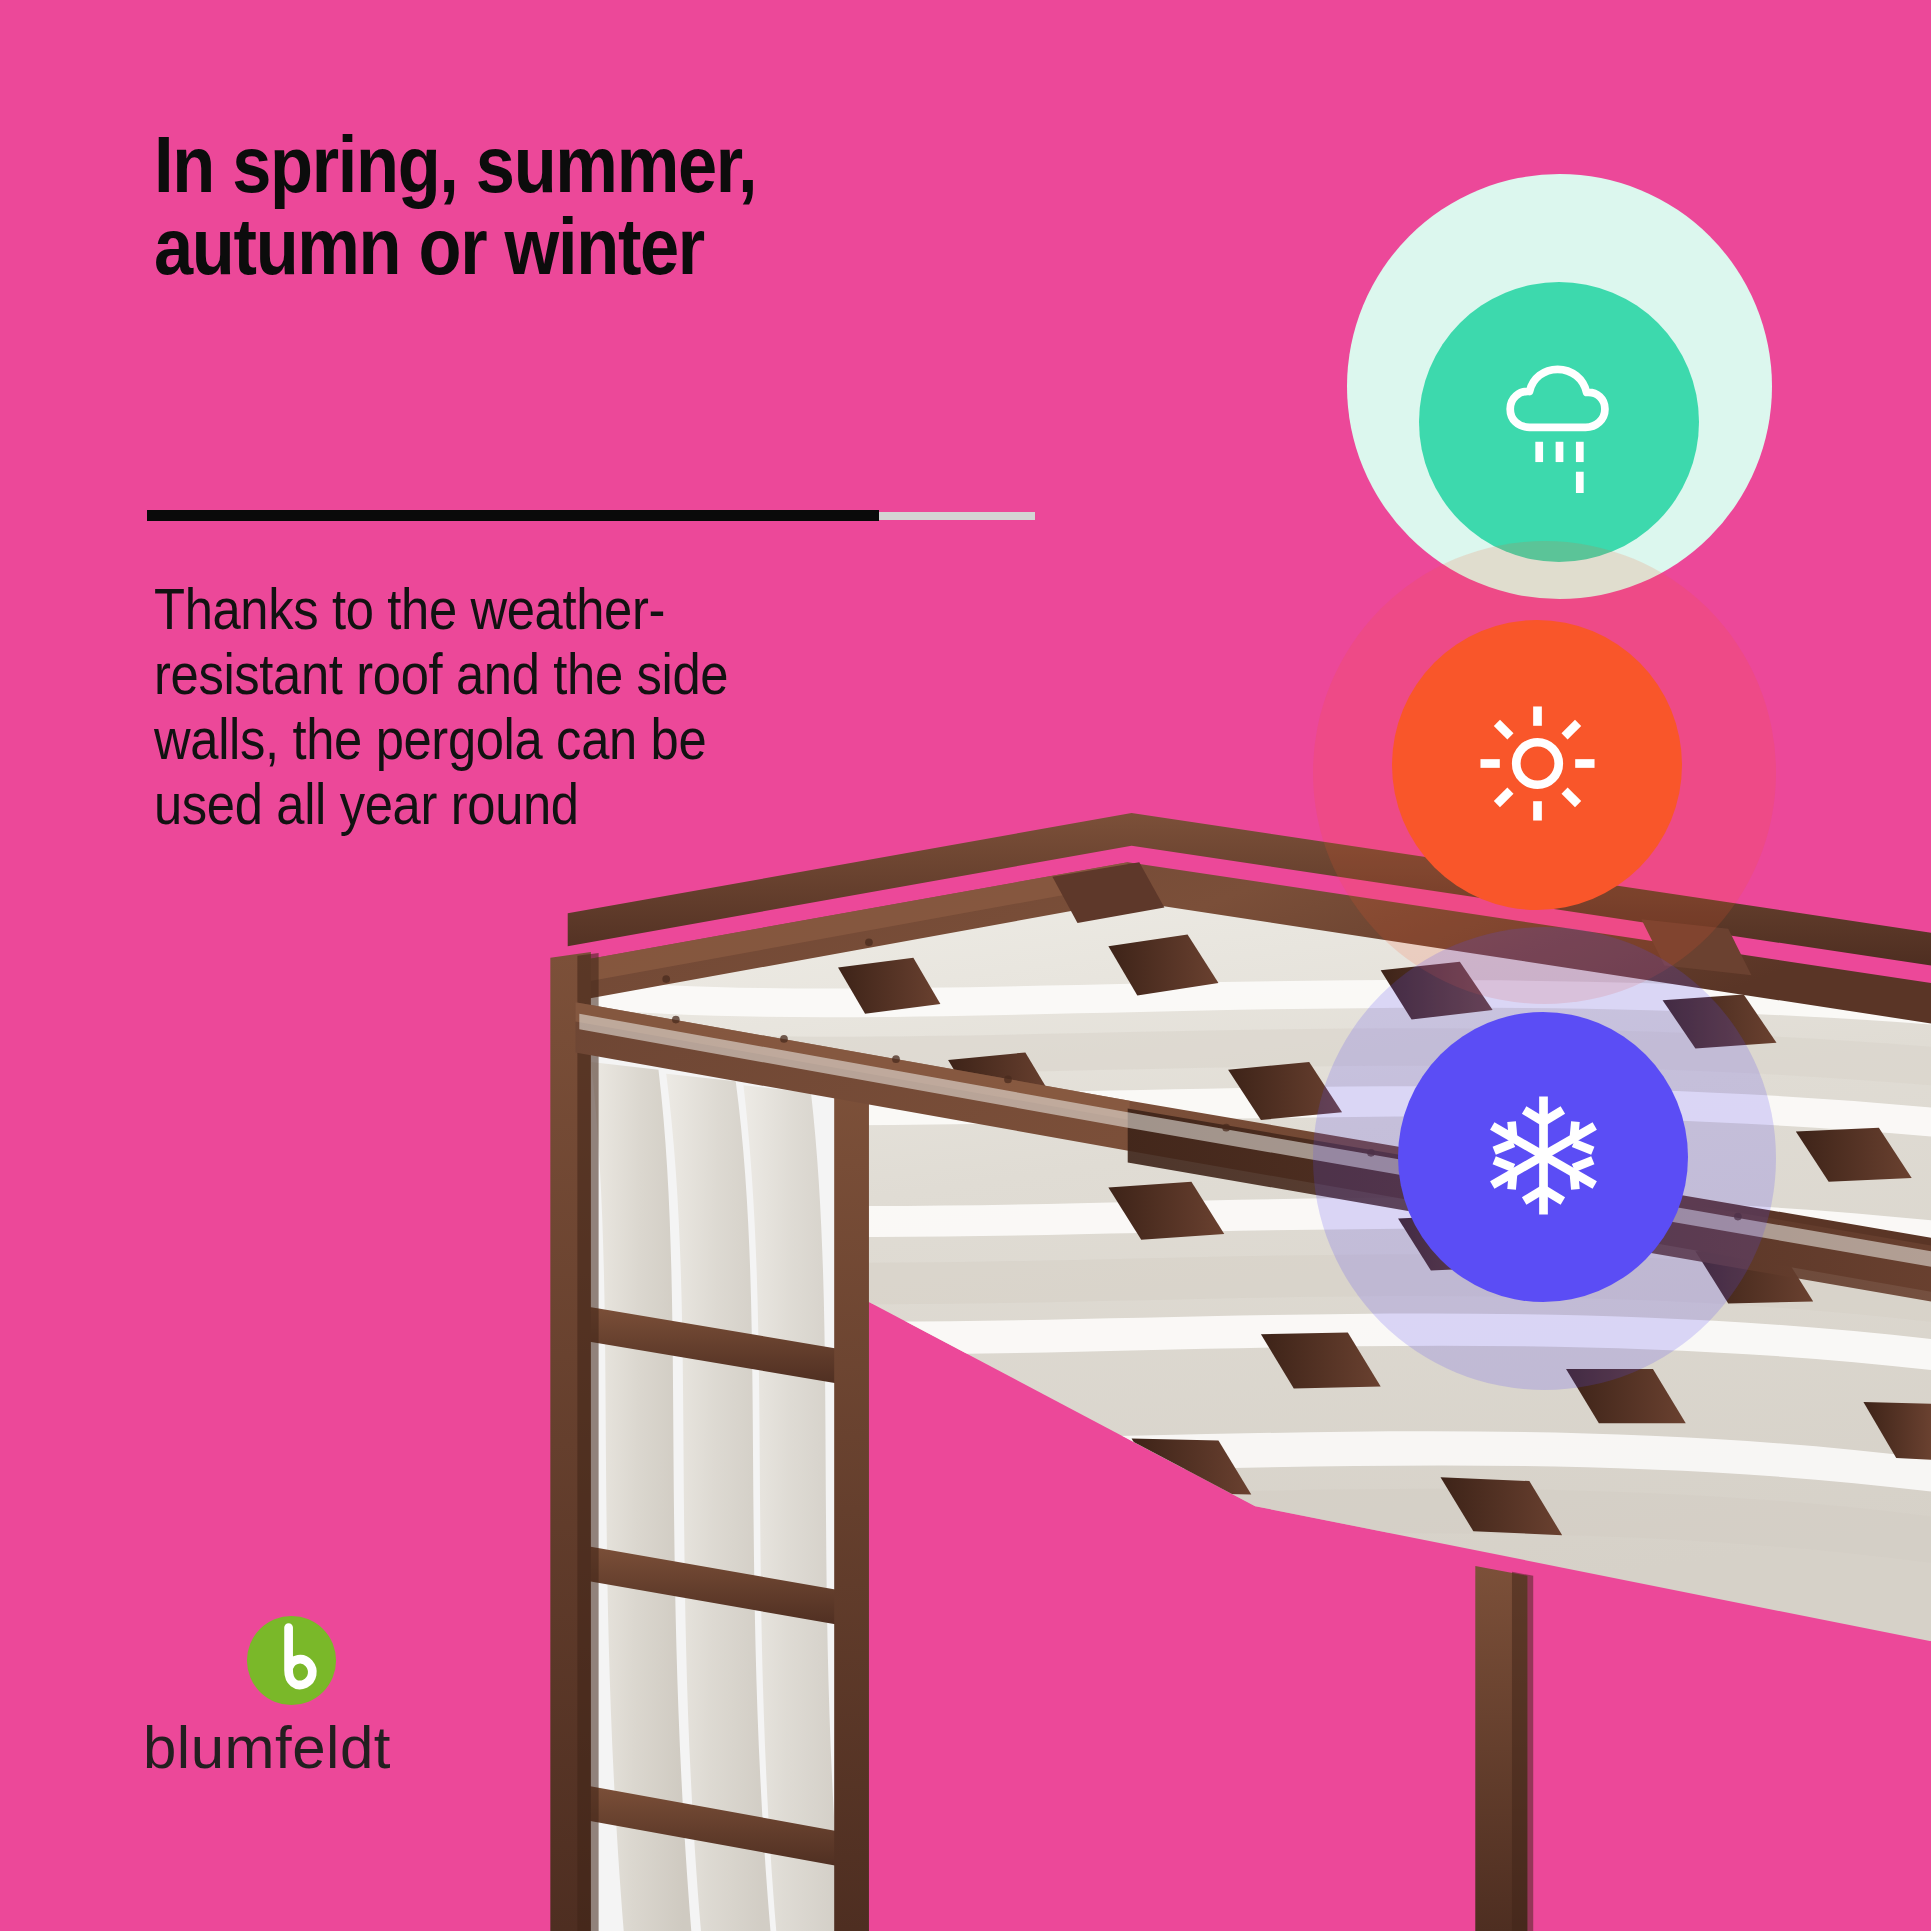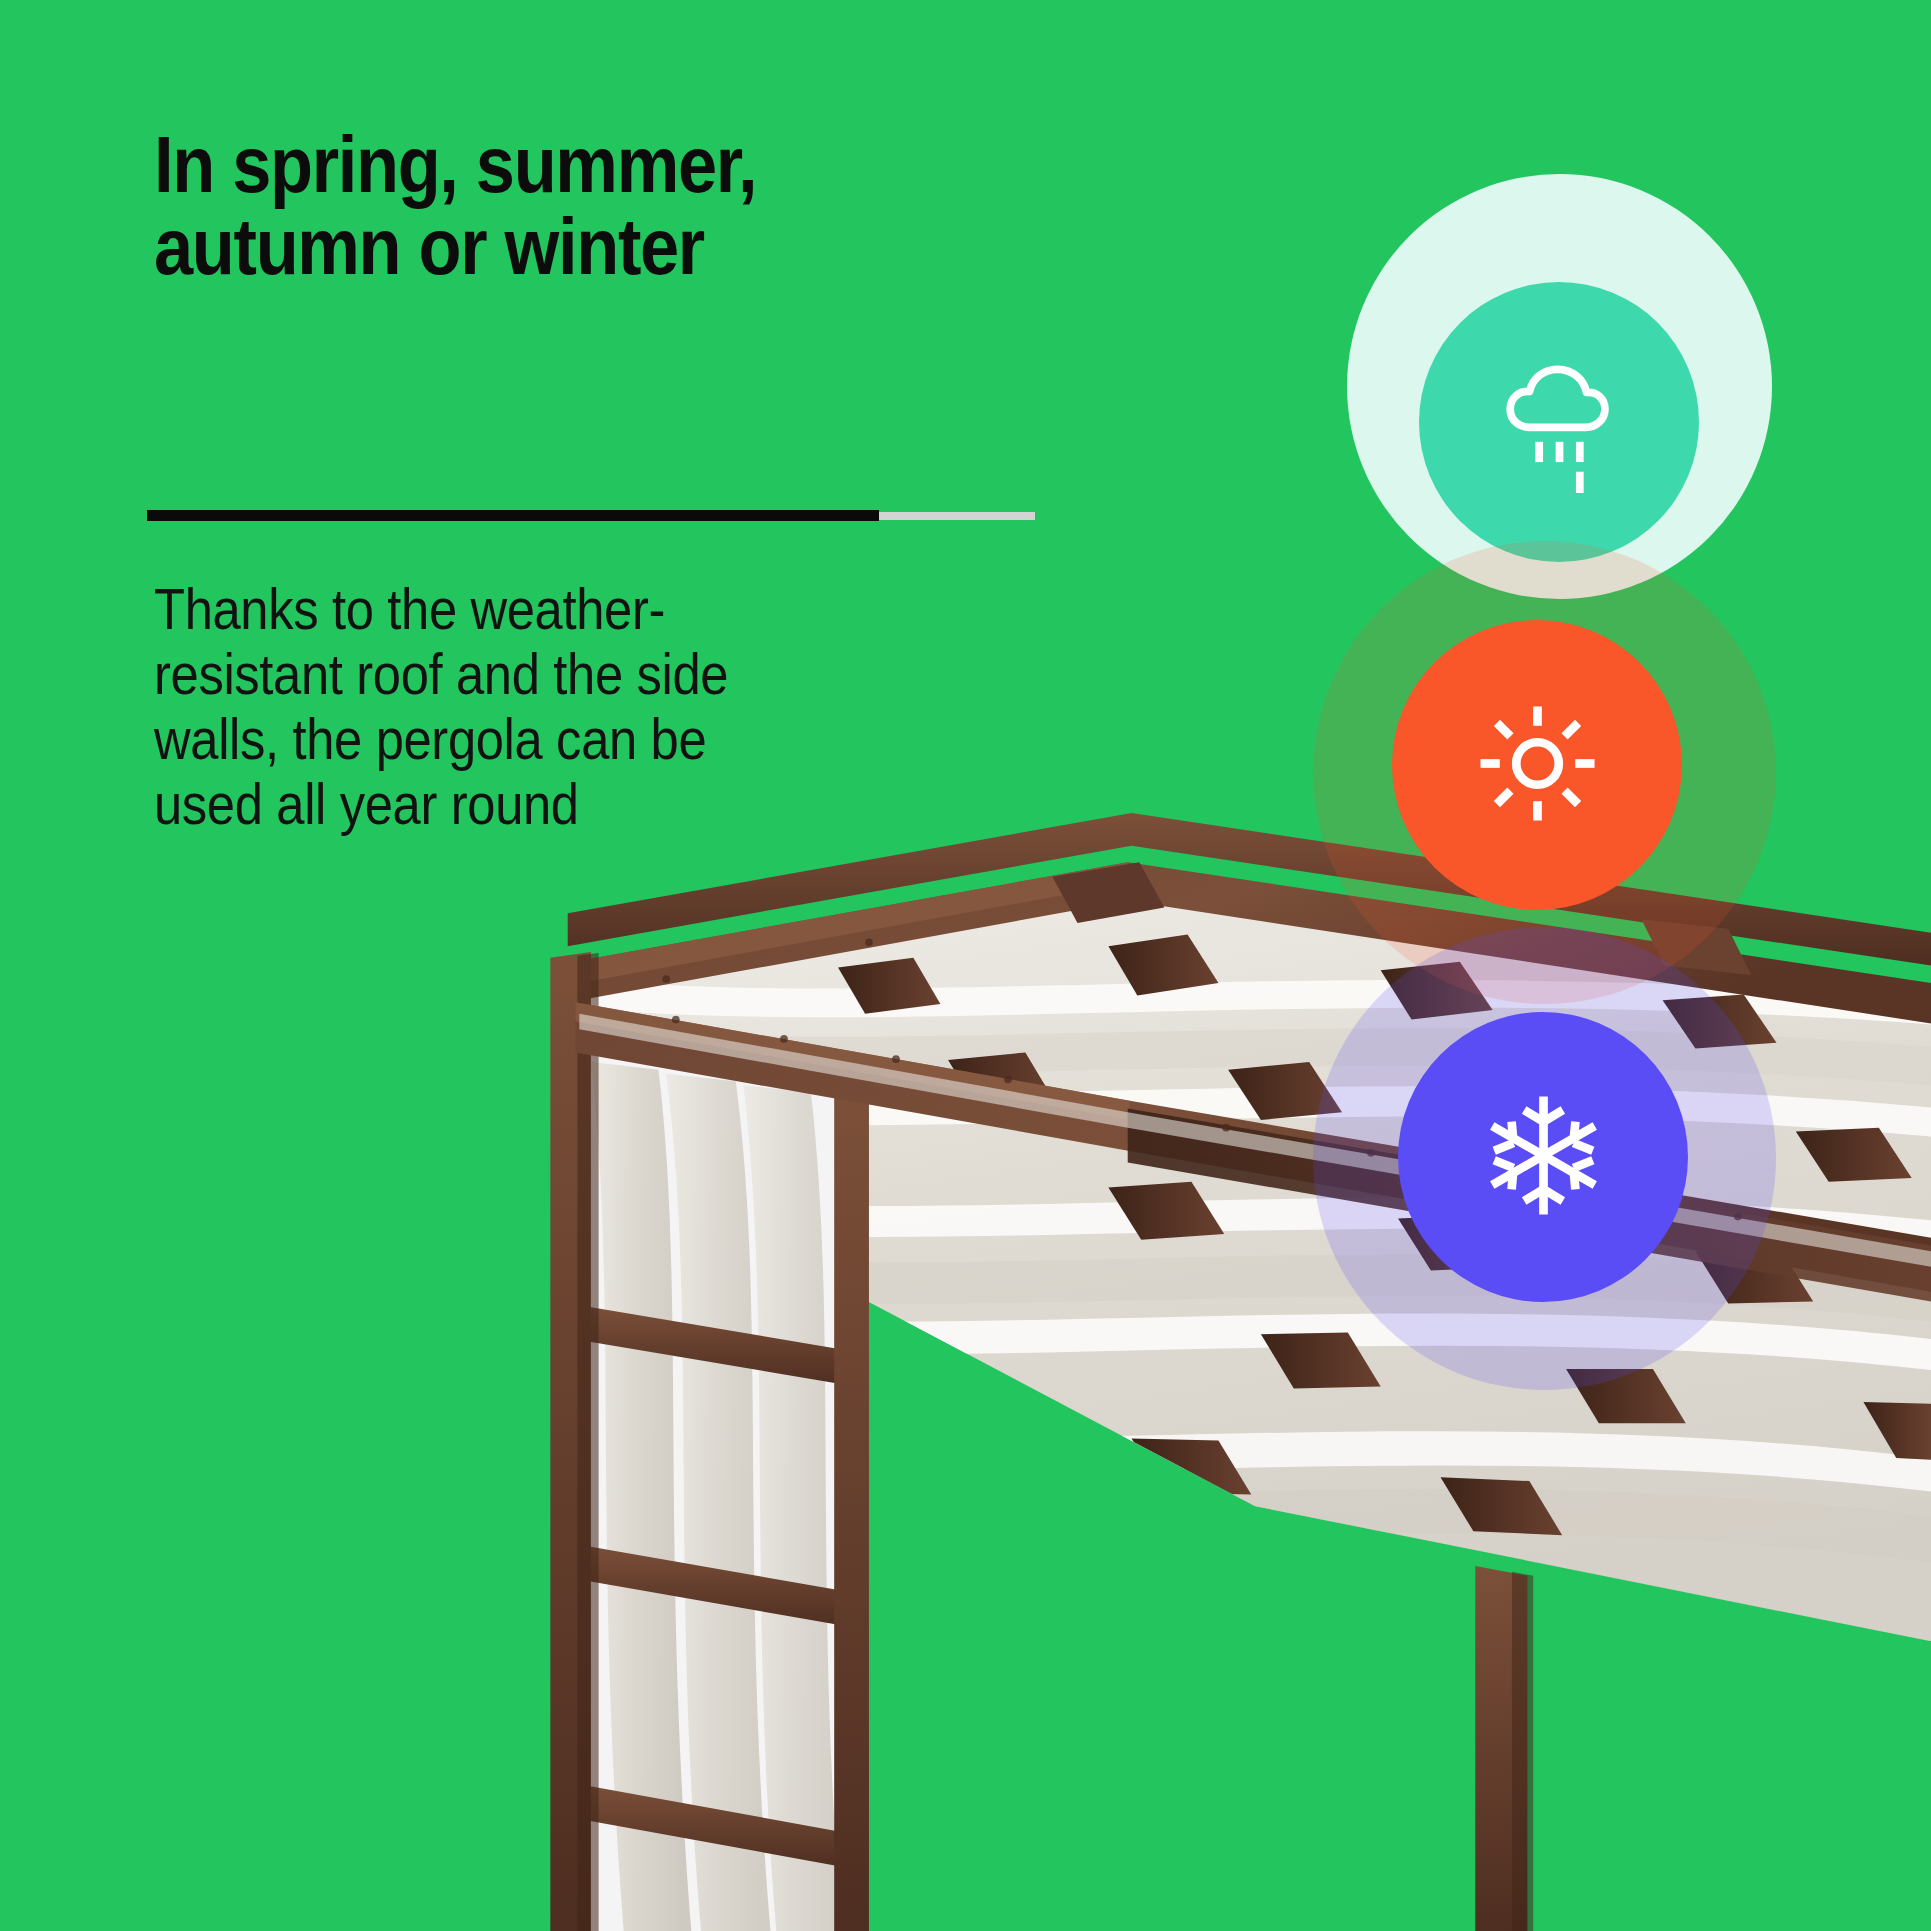--- a/index.html
+++ b/index.html
@@ -1,21 +1,21 @@
 <!DOCTYPE html>
 <html><head>
 <meta charset="utf-8">
 <style>
   html,body{margin:0;padding:0;}
   body{
     width:1931px;height:1931px;overflow:hidden;position:relative;
     background:#f4f4f4;
     font-family:"Liberation Sans", sans-serif;
   }
-  #stage{position:absolute;left:0;top:0;width:1931px;height:1931px;overflow:hidden;background:#22c55e;}
+  #stage{position:absolute;left:0;top:0;width:1931px;height:1931px;overflow:hidden;background:#ec4899;}
 
   
   .photo{position:absolute;left:0;top:0;width:1931px;height:1931px;overflow:hidden;}
   .photo svg{position:absolute;left:0;top:0;}
 
   
   .headline{
     position:absolute;left:154px;top:124px;width:792px;
     font-family:"Liberation Sans", sans-serif;
     font-weight:700;font-size:80px;line-height:1.03;
@@ -198,20 +198,31 @@
   <div class="divider">
     <div class="seg-dark"></div>
     <div class="seg-light"></div>
   </div>
 
   <div class="body-copy">Thanks to the weather-
 resistant roof and the side
 walls, the pergola can be
 used all year round</div>
 
+  <div class="logo">
+    <span class="logo-mark">
+      <svg width="93" height="93" viewBox="0 0 96 96" xmlns="http://www.w3.org/2000/svg">
+        <circle cx="48" cy="48" r="46" fill="#7ab829"></circle>
+        <path d="M45 14 C45 14 45 44 45 58 C45 70 53 76 62 72 C70 68 72 58 66 51 C60 44 49 46 46 54" fill="none" stroke="#ffffff" stroke-width="9" stroke-linecap="round"></path>
+        <path d="M45 14 C36 17 30 24 30 34 L30 60 C30 72 36 80 45 83" fill="none" stroke="#ffffff" stroke-width="0"></path>
+        <path d="M44 12 C44 12 30 18 30 36 L30 58 C30 74 40 84 52 84" fill="none" stroke="#ffffff" stroke-width="0"></path>
+      </svg>
+    </span>
+    <span class="logo-word">blumfeldt</span>
+  </div>
 
   <div class="badge" id="badge-rain">
     <div class="halo"></div>
     <div class="disc">
       <span>
         <svg width="145" height="145" viewBox="0 0 150 150" xmlns="http://www.w3.org/2000/svg">
           <path d="M44 82 C32 82 24 74 24 63 C24 52 33 44 44 45 C47 31 59 22 73 22 C88 22 100 32 103 46 C114 45 122 53 122 63 C122 74 113 82 102 82 Z" fill="none" stroke="#ffffff" stroke-width="8" stroke-linejoin="round" stroke-linecap="round"></path>
           <line x1="54" y1="97" x2="54" y2="118" stroke="#ffffff" stroke-width="8" stroke-linecap="butt"></line>
           <line x1="75" y1="97" x2="75" y2="118" stroke="#ffffff" stroke-width="8" stroke-linecap="butt"></line>
           <line x1="96" y1="97" x2="96" y2="118" stroke="#ffffff" stroke-width="8" stroke-linecap="butt"></line>

